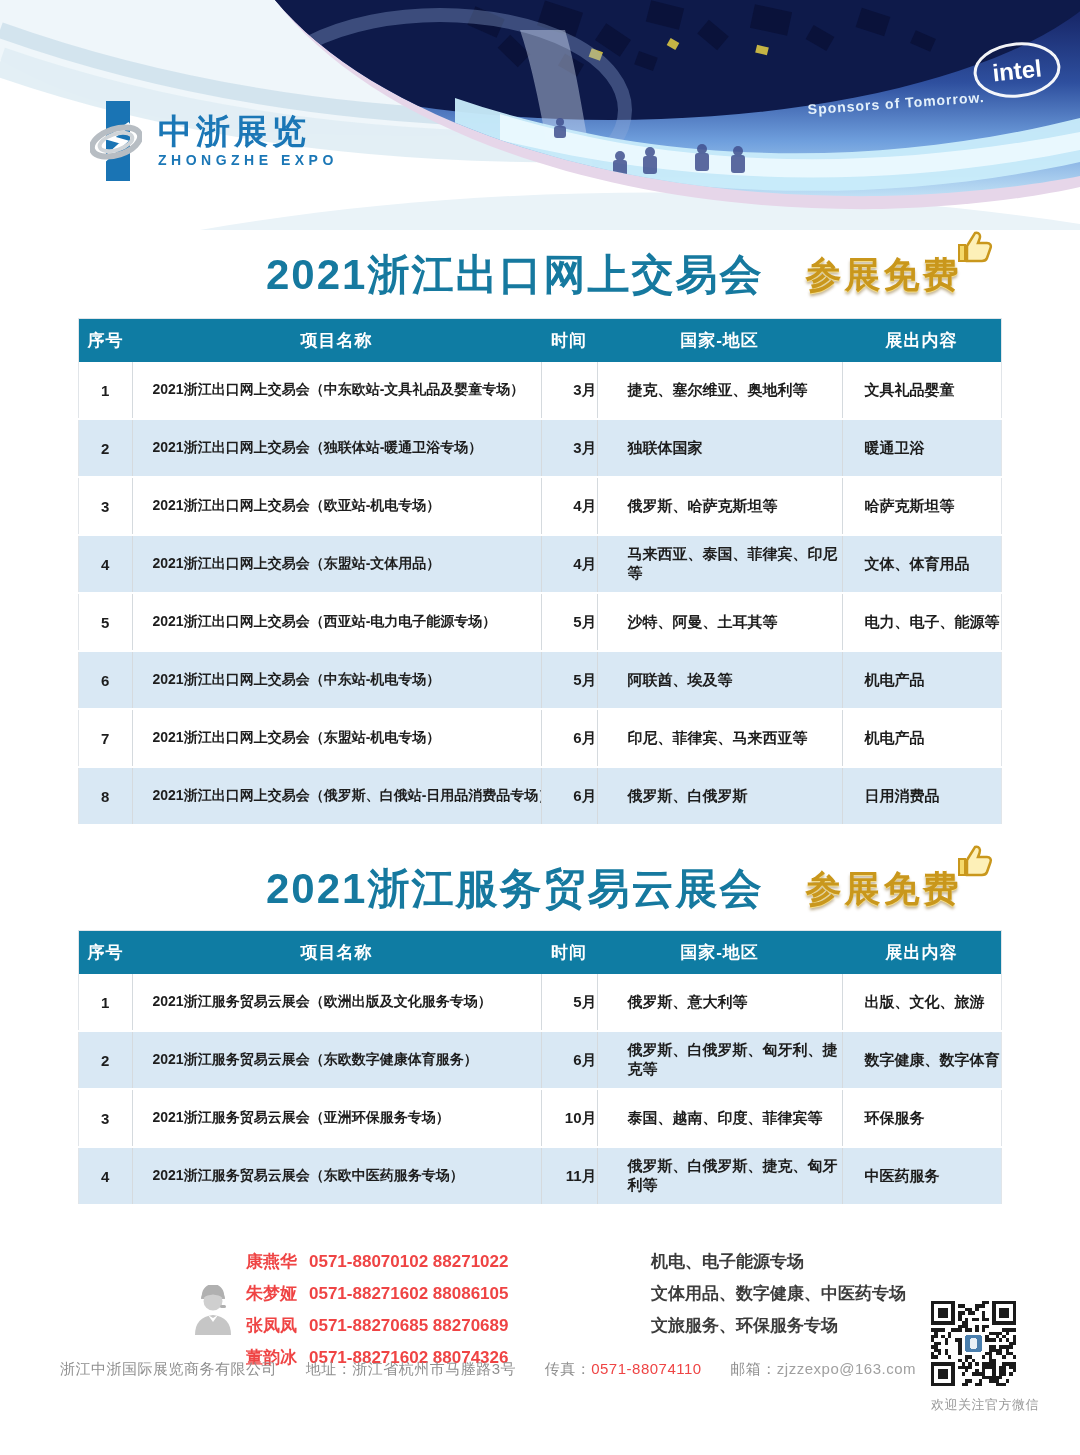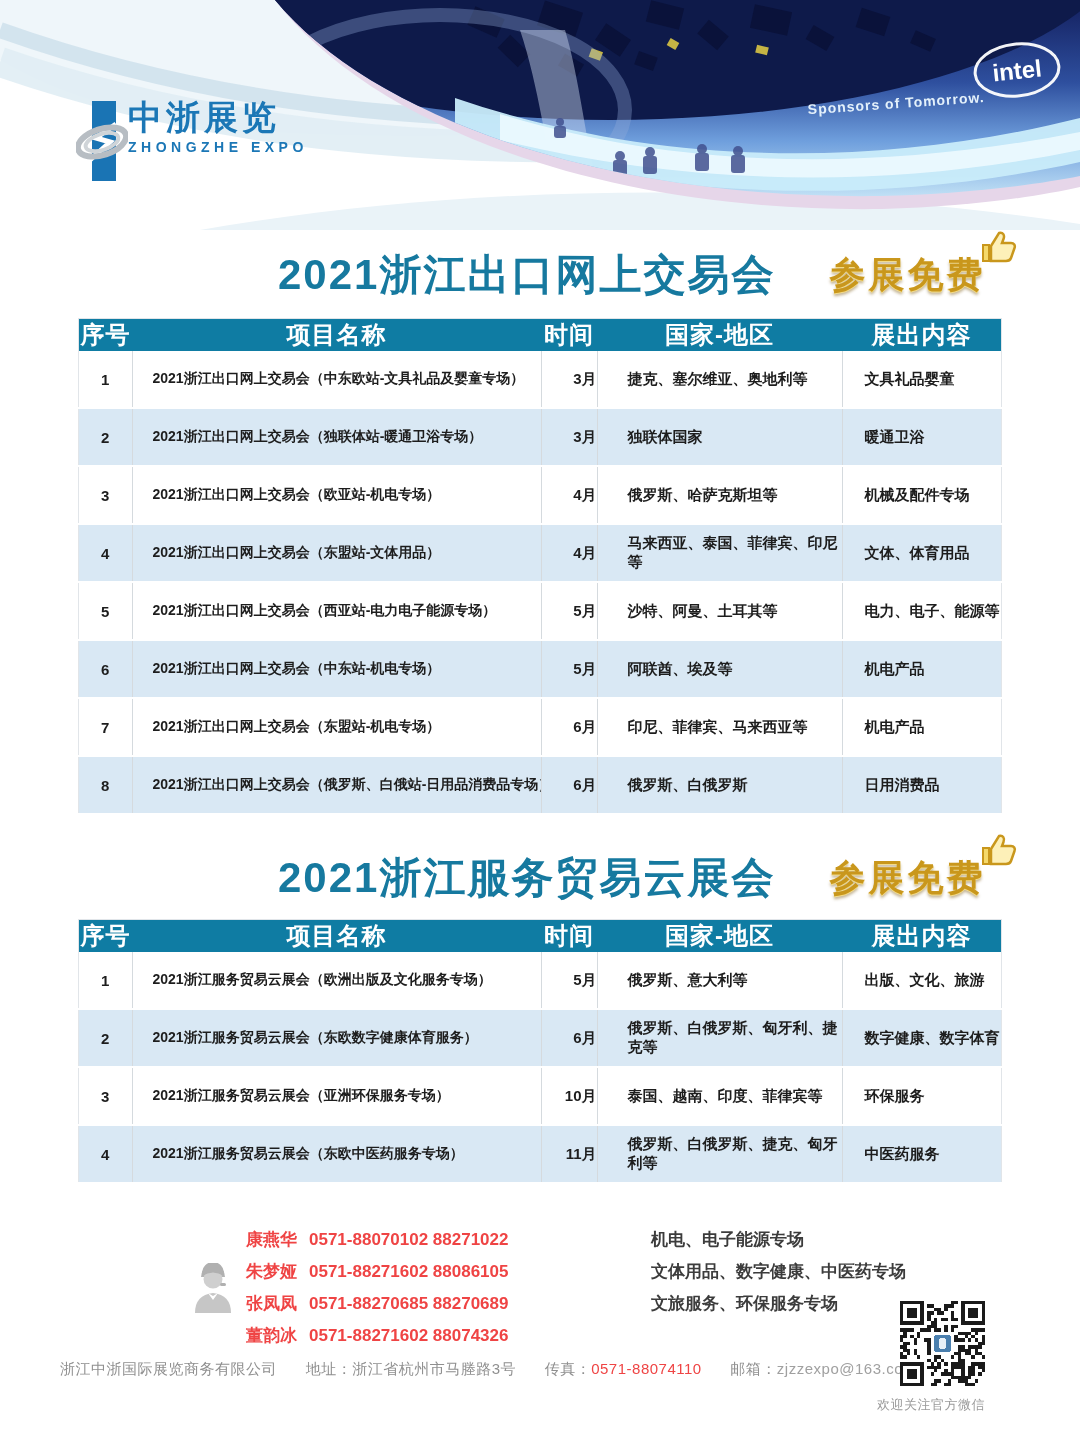--- a/index.html
+++ b/index.html
@@ -4,38 +4,38 @@
 <style>
   html,body{margin:0;padding:0;}
   body{
     width:1080px;height:1455px;position:relative;overflow:hidden;
     background:#ffffff;
     font-family:"Liberation Sans","DejaVu Sans",sans-serif;
   }
   
   .banner{position:relative;width:1080px;height:230px;overflow:hidden;}
   .banner-svg{position:absolute;left:0;top:0;width:1080px;height:230px;display:block;}
-  .logo{position:absolute;left:76px;top:100px;display:flex;gap:0;}
+  .logo{position:absolute;left:90px;top:100px;display:flex;align-items:center;gap:16px;}
   .logo-text{display:flex;flex-direction:column;}
   .logo-cn{font-size:34px;font-weight:800;color:#1b77b6;letter-spacing:4px;line-height:1.05;}
   .logo-en{font-size:14px;font-weight:700;color:#1b77b6;letter-spacing:4.5px;margin-top:3px;}
   
   .section-title{display:flex;align-items:center;gap:26px;margin-left:266px;height:62px;}
   .section-title.first{margin-top:14px;}
   .section-title.second{margin-top:32px;}
-  .title-text{font-size:42px;font-weight:900;color:#16799f;letter-spacing:2px;margin:12px;white-space:nowrap;}
+  .title-text{font-size:42px;font-weight:900;color:#16799f;letter-spacing:2px;margin:0;white-space:nowrap;}
   .badge{position:relative;font-size:36px;font-weight:900;color:#c9971c;letter-spacing:3px;
          text-shadow:0 1px 0 #f3dc8a,0 3px 3px rgba(120,85,10,.45);white-space:nowrap;margin-left:16px;}
   .thumb-icon{position:absolute;top:-26px;right:-34px;}
   
   table.expo-table{width:924px;margin:12px auto 0;border-collapse:collapse;table-layout:fixed;
          border:1px solid #e1e5e9;}
   table.expo-table.second{margin-top:10px;}
-  .expo-table thead th{background:#0f7ca3;color:#ffffff;font-size:24px;font-weight:700;
-         height:28px;letter-spacing:1px;padding:0;}
+  .expo-table thead th{background:#0f7ca3;color:#ffffff;font-size:17px;font-weight:700;
+         height:43px;letter-spacing:1px;padding:0;}
   .expo-table tbody td{height:56px;font-size:15px;font-weight:700;color:#1d1d1d;
          padding:0;vertical-align:middle;}
   .expo-table tbody td + td{border-left:1px solid #d5dade;}
   .expo-table tbody tr:nth-child(even) td{background:#d9e8f4;border-top:2px solid #ffffff;border-bottom:2px solid #ffffff;}
   .expo-table td:nth-child(1){width:55px;text-align:center;}
   .expo-table td:nth-child(2), .expo-table th:nth-child(2){width:409px;}
   .expo-table td:nth-child(2){font-size:14px;padding-left:20px;white-space:nowrap;overflow:hidden;}
   .expo-table td:nth-child(3), .expo-table th:nth-child(3){width:56px;}
   .expo-table td:nth-child(3){text-align:right;}
   .expo-table td:nth-child(4), .expo-table th:nth-child(4){width:245px;}
@@ -49,21 +49,21 @@
   .contact-scope{font-size:17px;font-weight:700;color:#3c3c3c;height:32px;line-height:32px;white-space:nowrap;}
   .contact-person{font-size:17px;font-weight:700;color:#ef4444;height:32px;line-height:32px;white-space:nowrap;}
   .contact-name{margin-right:12px;}
   
   .footer-line{position:absolute;left:60px;top:1360px;font-size:15px;color:#8f8f8f;
          letter-spacing:.5px;white-space:nowrap;}
   .footer-line .seg{margin-right:24px;}
   .footer-line .light{color:#ef4444;}
   .footer-line .mid{color:#a0a0a0;}
   
-  .qr-block{position:absolute;left:877px;top:1301px;text-align:right;}
+  .qr-block{position:absolute;left:931px;top:1301px;}
   .qr-caption{font-size:13px;color:#9a9a9a;margin-top:6px;letter-spacing:.5px;white-space:nowrap;}
 </style>
 </head>
 <body>
 
 <div class="banner">
   <svg class="banner-svg" viewBox="0 0 1080 230" preserveAspectRatio="none">
     <defs>
       <linearGradient id="gPhoto" x1="0" y1="0" x2="0" y2="1">
         <stop offset="0" stop-color="#131f5e"></stop>
@@ -183,21 +183,21 @@
         <td>2021浙江出口网上交易会（独联体站-暖通卫浴专场）</td>
         <td>3月</td>
         <td>独联体国家</td>
         <td>暖通卫浴</td>
       </tr>
       <tr>
         <td>3</td>
         <td>2021浙江出口网上交易会（欧亚站-机电专场）</td>
         <td>4月</td>
         <td>俄罗斯、哈萨克斯坦等</td>
-        <td>机械及配件专场</td>
+        <td>哈萨克斯坦等</td>
       </tr>
       <tr>
         <td>4</td>
         <td>2021浙江出口网上交易会（东盟站-文体用品）</td>
         <td>4月</td>
         <td>马来西亚、泰国、菲律宾、印尼等</td>
         <td>文体、体育用品</td>
       </tr>
       <tr>
         <td>5</td>

